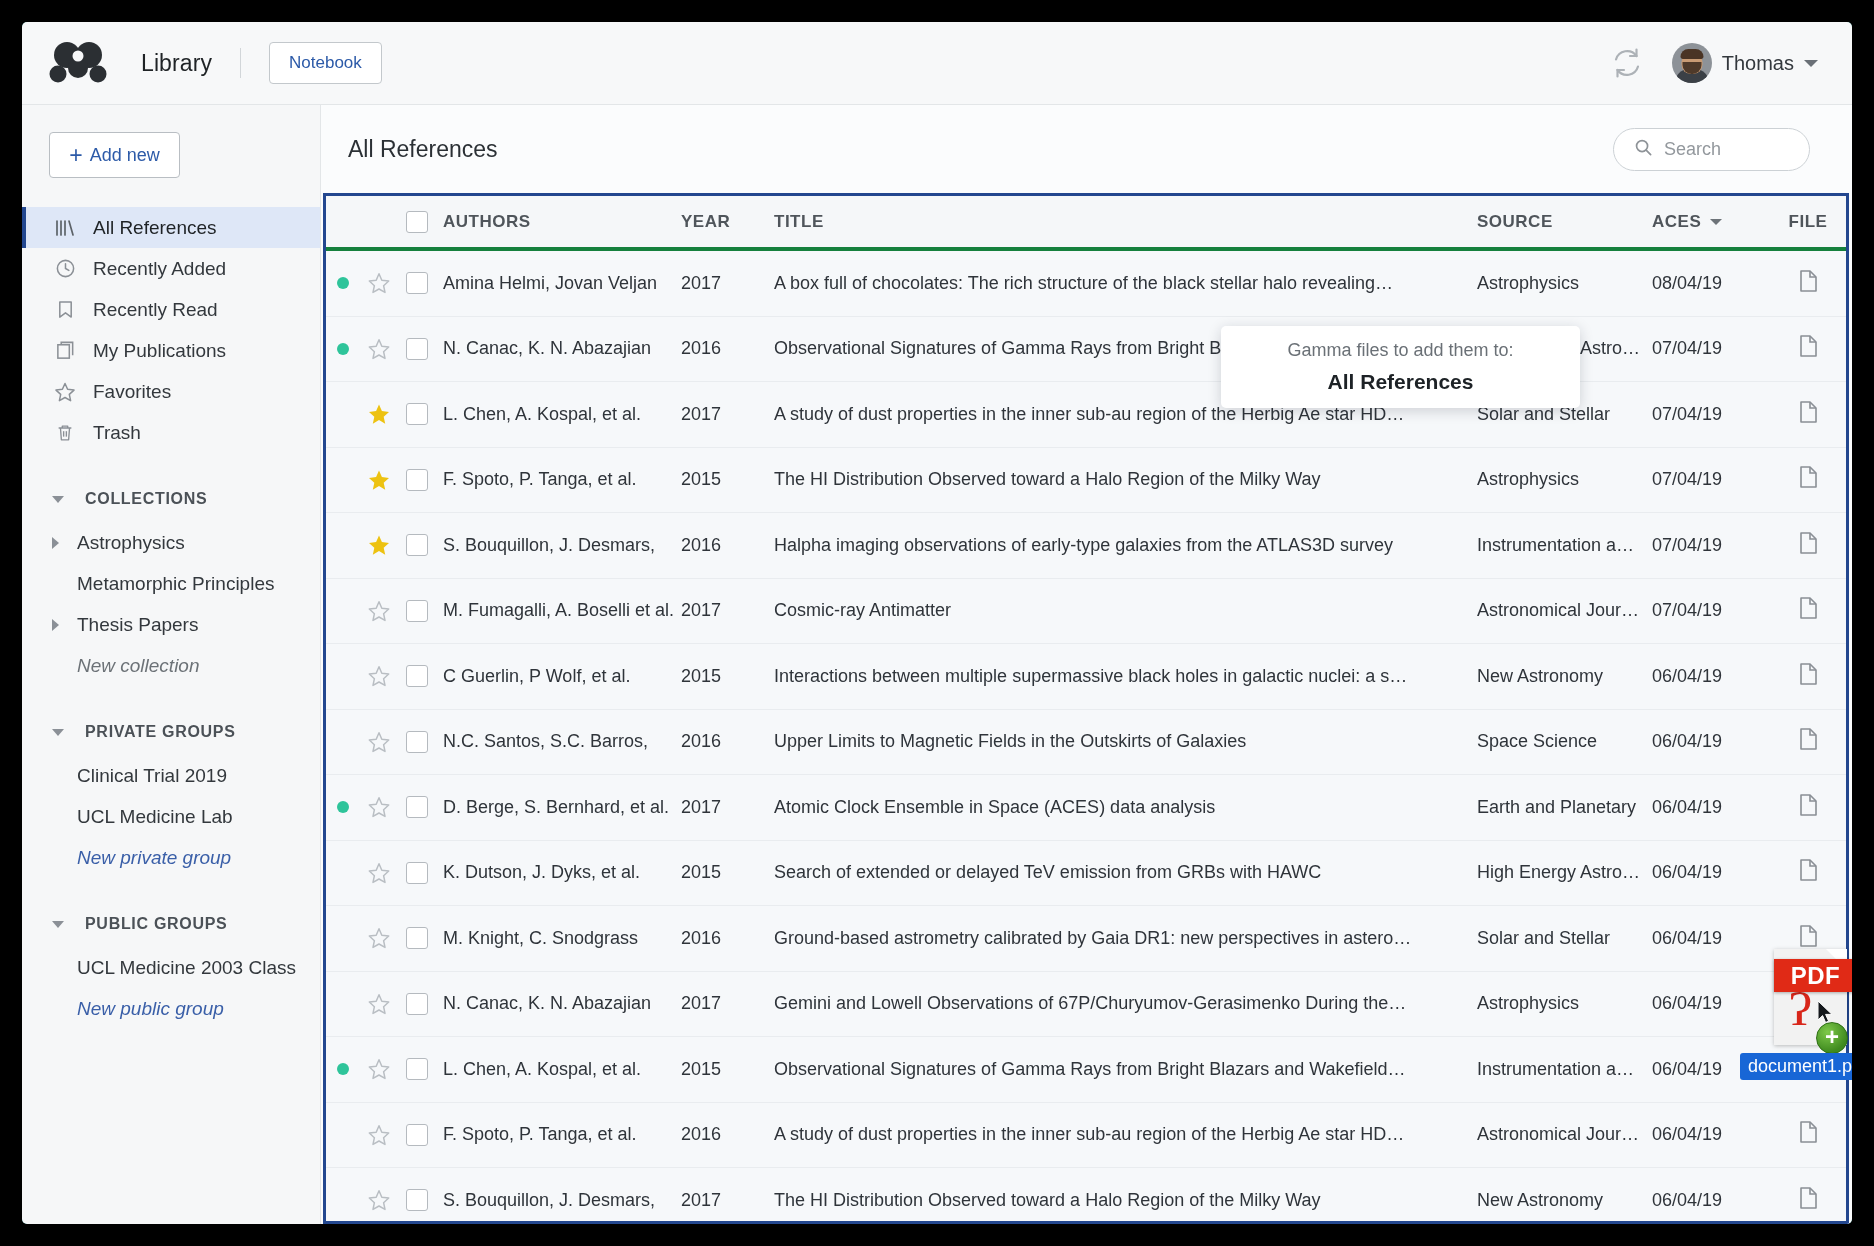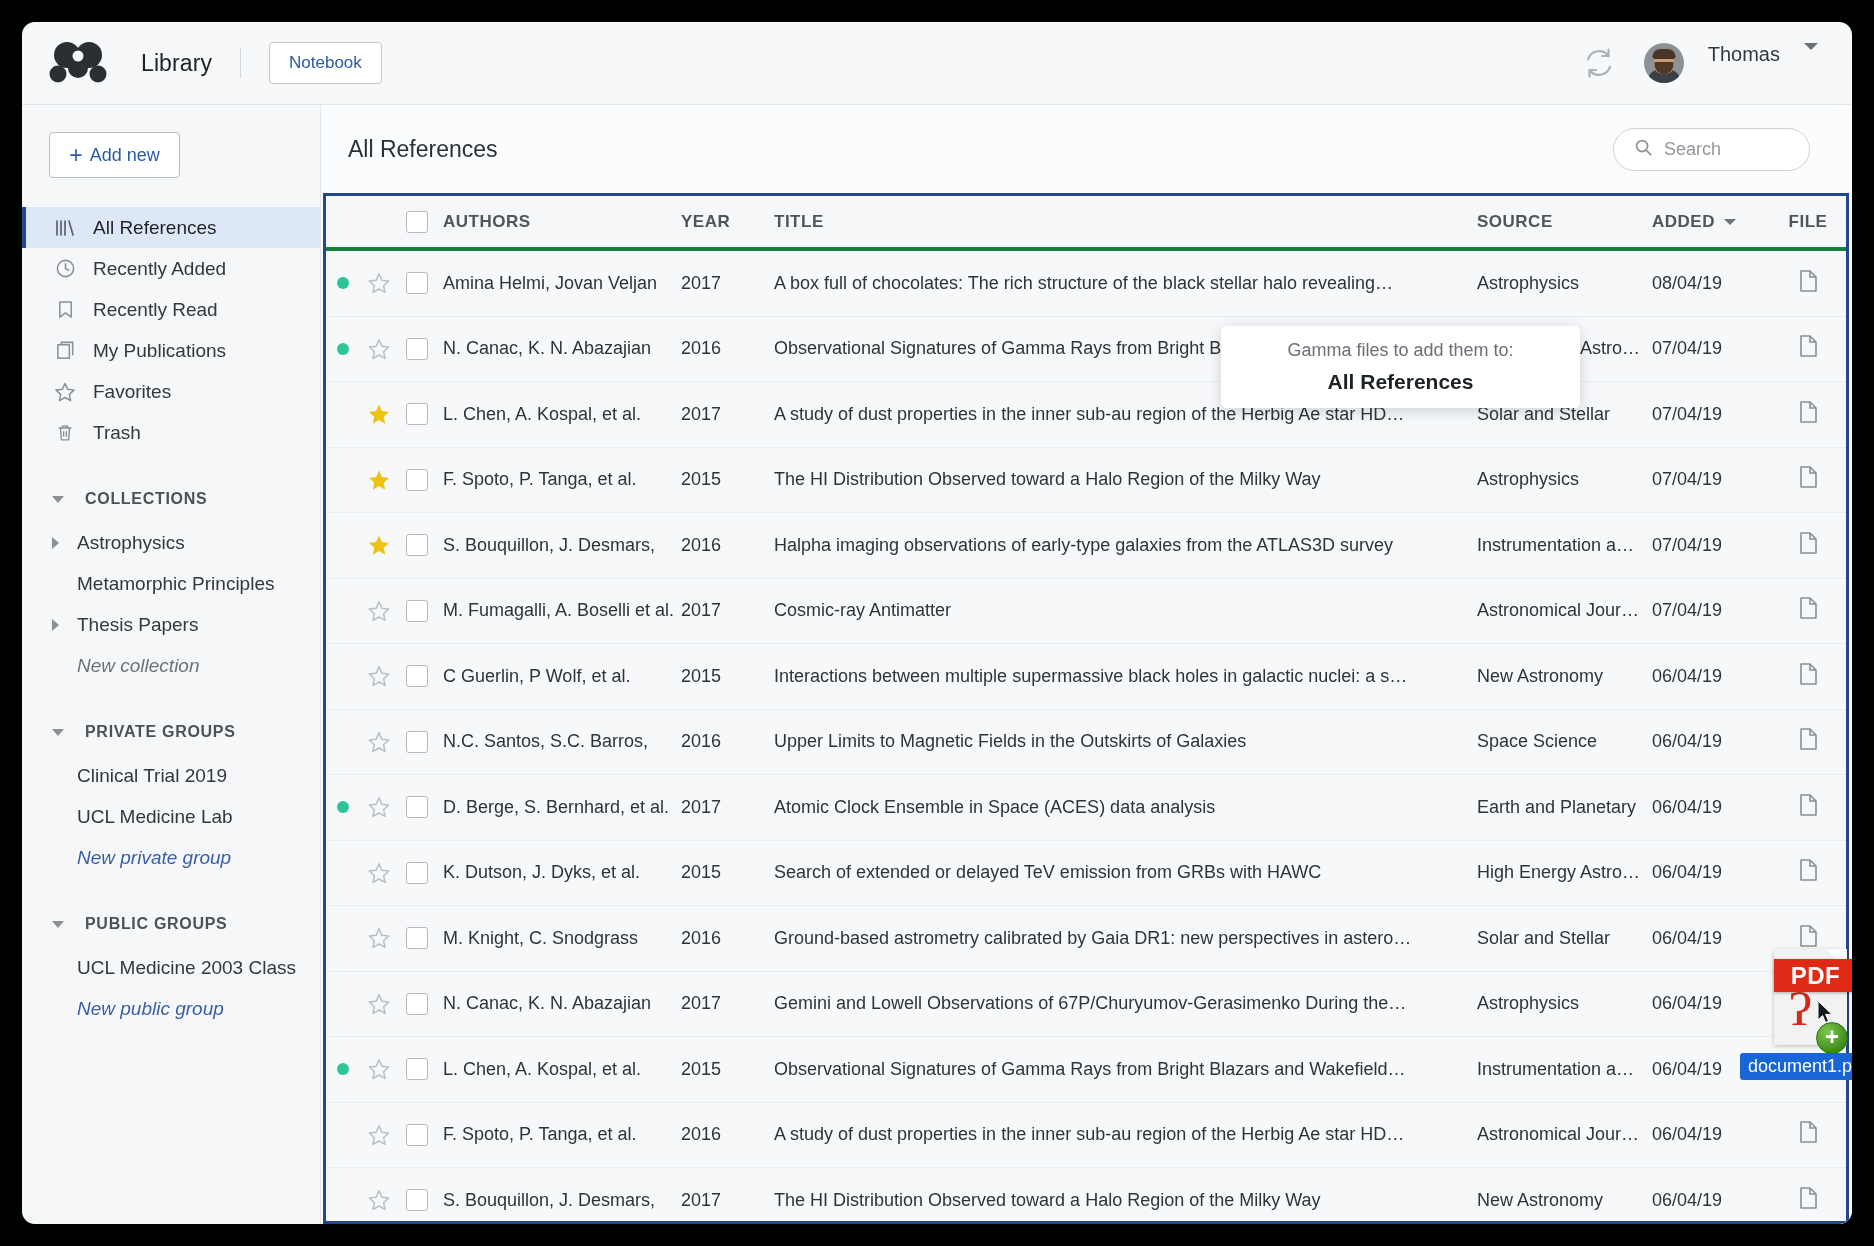--- a/index.html
+++ b/index.html
@@ -7,21 +7,21 @@
     width: 1874px; height: 1246px;
     background: #000;
     font-family: "Liberation Sans", sans-serif;
     overflow: hidden;
   }
   .window {
     position: absolute;
     left: 22px; top: 22px;
     width: 1830px; height: 1202px;
     background: #0f766e;
-    border-radius: 13px;
+    border-radius: 5px;
     overflow: hidden;
     box-shadow: 0 2px 10px rgba(0,0,0,.35);
   }
 
   
   .topbar {
     position: absolute; left: 0; top: 0;
     width: 100%; height: 83px;
     background: #f7f8f9;
     border-bottom: 1px solid #e3e6e8;
@@ -43,21 +43,21 @@
     background: #fff;
     color: #2c5aa8;
     font-size: 17px;
     cursor: pointer;
   }
   .topbar-right {
     margin-left: auto; margin-right: 34px;
     display: flex; align-items: center; gap: 28px;
   }
   .sync-icon { width: 34px; height: 34px; cursor: pointer; }
-  .user-chip { display: flex; gap: 24px; cursor: pointer; }
+  .user-chip { display: flex; align-items: center; gap: 10px; cursor: pointer; }
   .avatar {
     width: 40px; height: 40px; border-radius: 50%;
     background: #8d9298; overflow: hidden; position: relative;
   }
   .avatar .face {
     position: absolute; left: 50%; top: 9px; transform: translateX(-50%);
     width: 21px; height: 22px; border-radius: 46% 46% 44% 44%;
     background: #c99b74;
   }
   .avatar .hair {
@@ -490,21 +490,21 @@
         <div class="c-dot"></div>
         <div class="c-star"></div>
         <div class="c-check">
           <span class="chk"></span>
         </div>
         <div class="c-auth">AUTHORS</div>
         <div class="c-year">YEAR</div>
         <div class="c-title">TITLE</div>
         <div class="c-src">SOURCE</div>
         <div class="c-added">
-          <span>ADDED</span>
+          <span>ACES</span>
           <span class="sort-caret"></span>
         </div>
         <div class="c-file">FILE</div>
       </div>
 
       <div id="rows">
           <div class="row">
             <div class="c-dot">
               <span class="dot-green"></span>
             </div>

